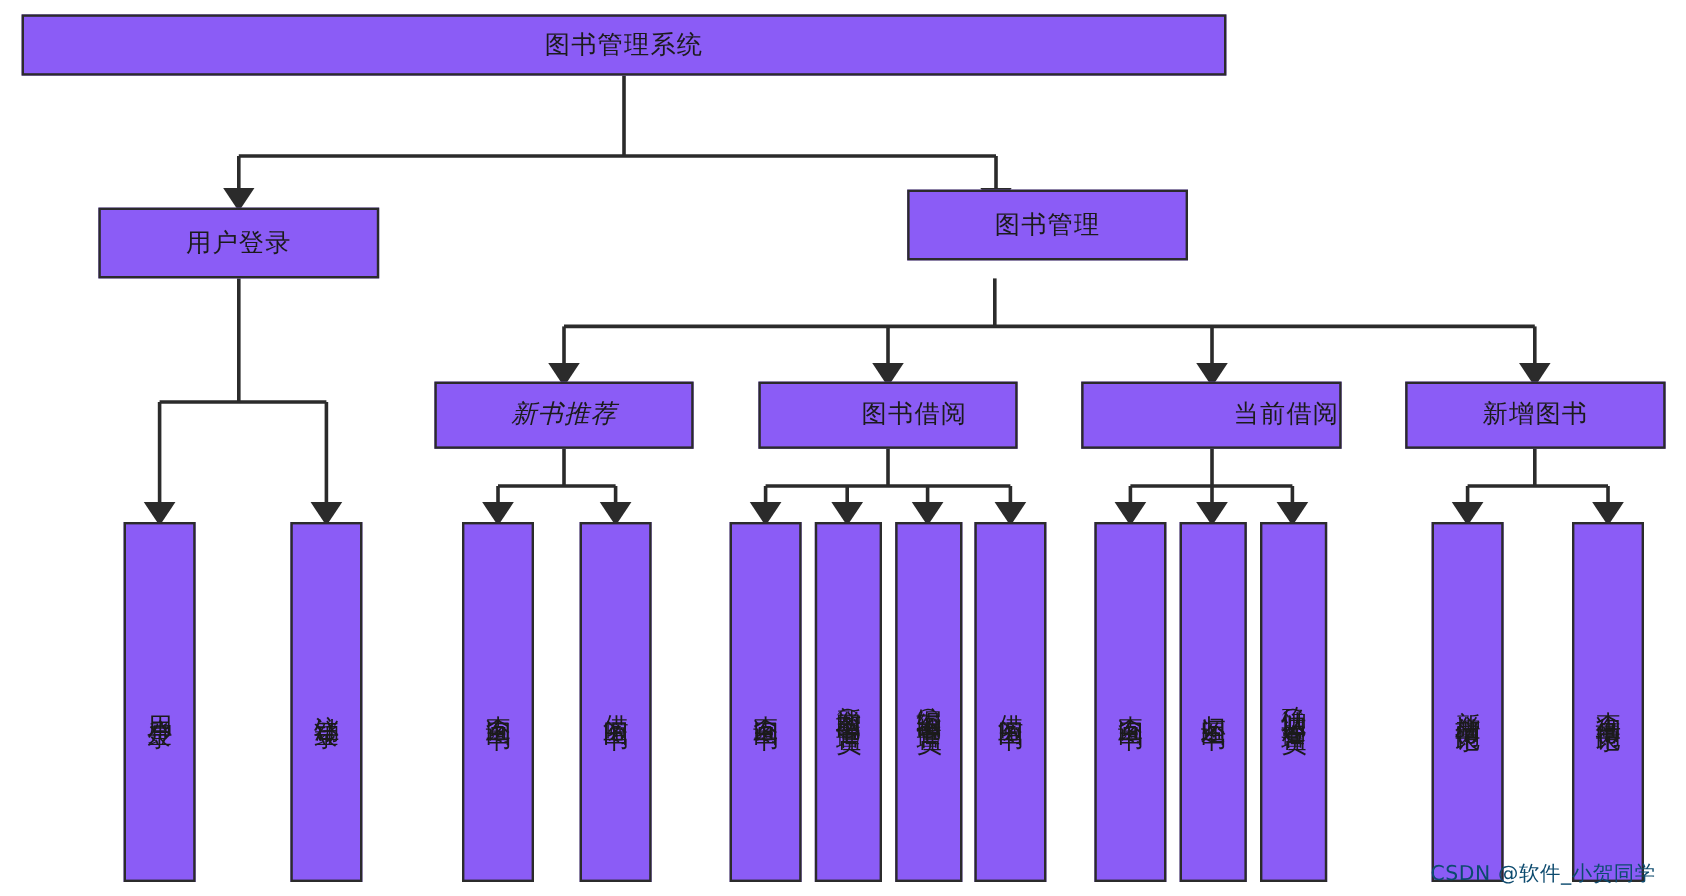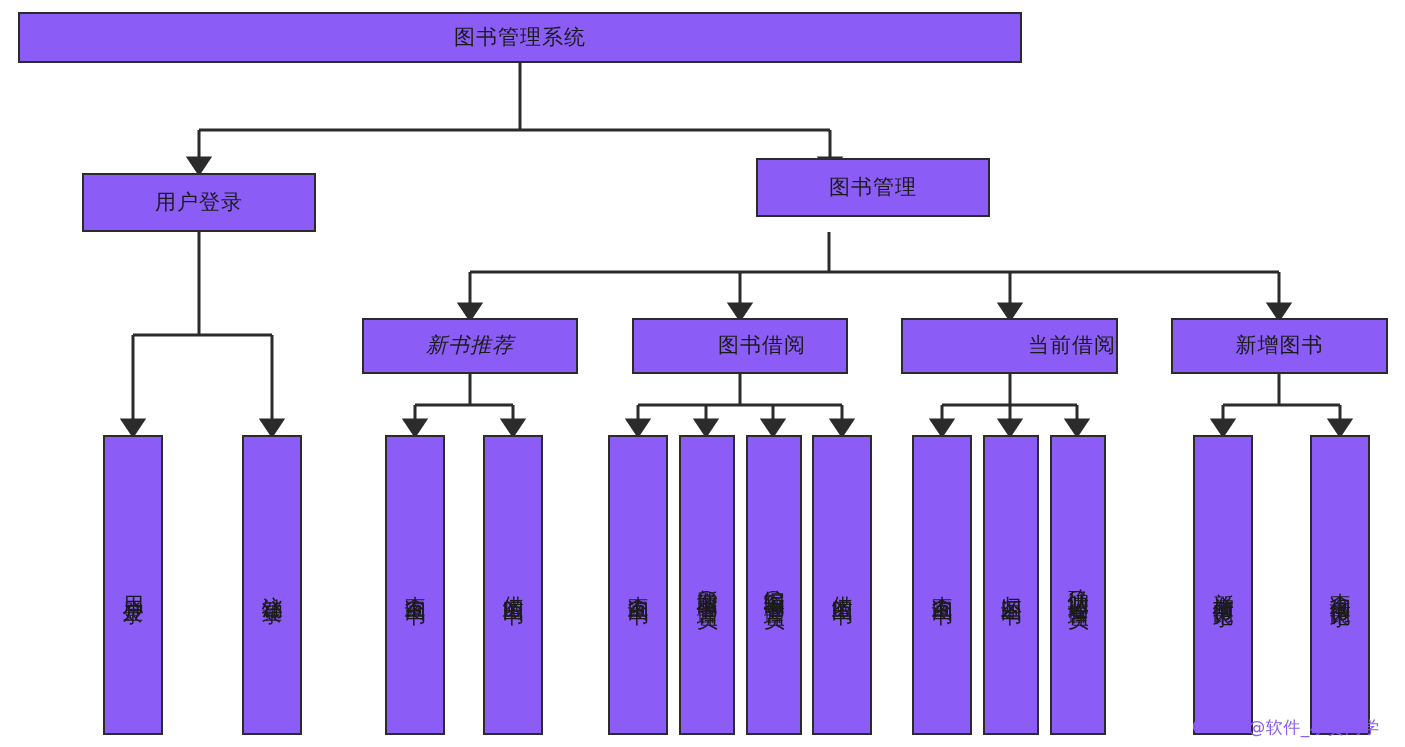--- a/index.html
+++ b/index.html
@@ -50,21 +50,21 @@
   }
   .node.vert .vtext {
     writing-mode: vertical-rl;
     text-orientation: upright;
     display: block;
     white-space: normal;
   }
   .watermark {
     position: absolute;
     font-size: 17px;
-    color: #8b5cf6;
+    color: #0c4a6e;
     white-space: nowrap;
     letter-spacing: 0.5px;
     pointer-events: none;
   }
 </style>
 </head>
 <body>
 
 <div id="diagram-root">
 

